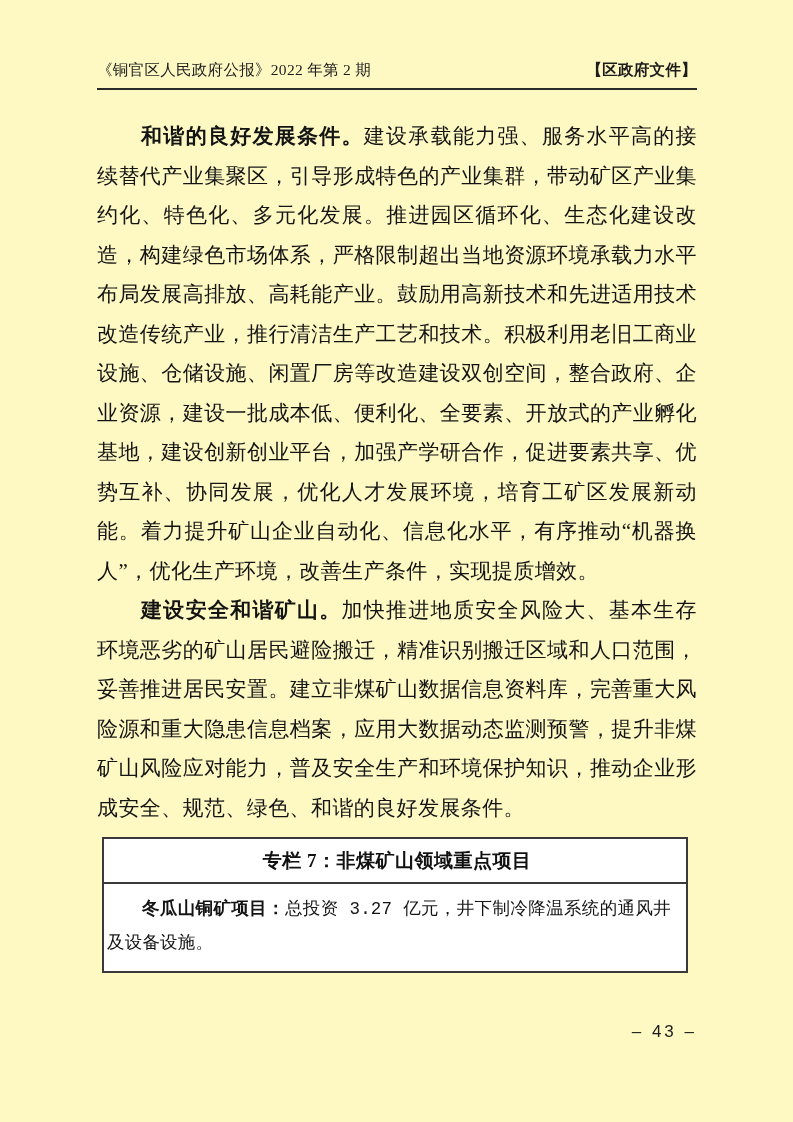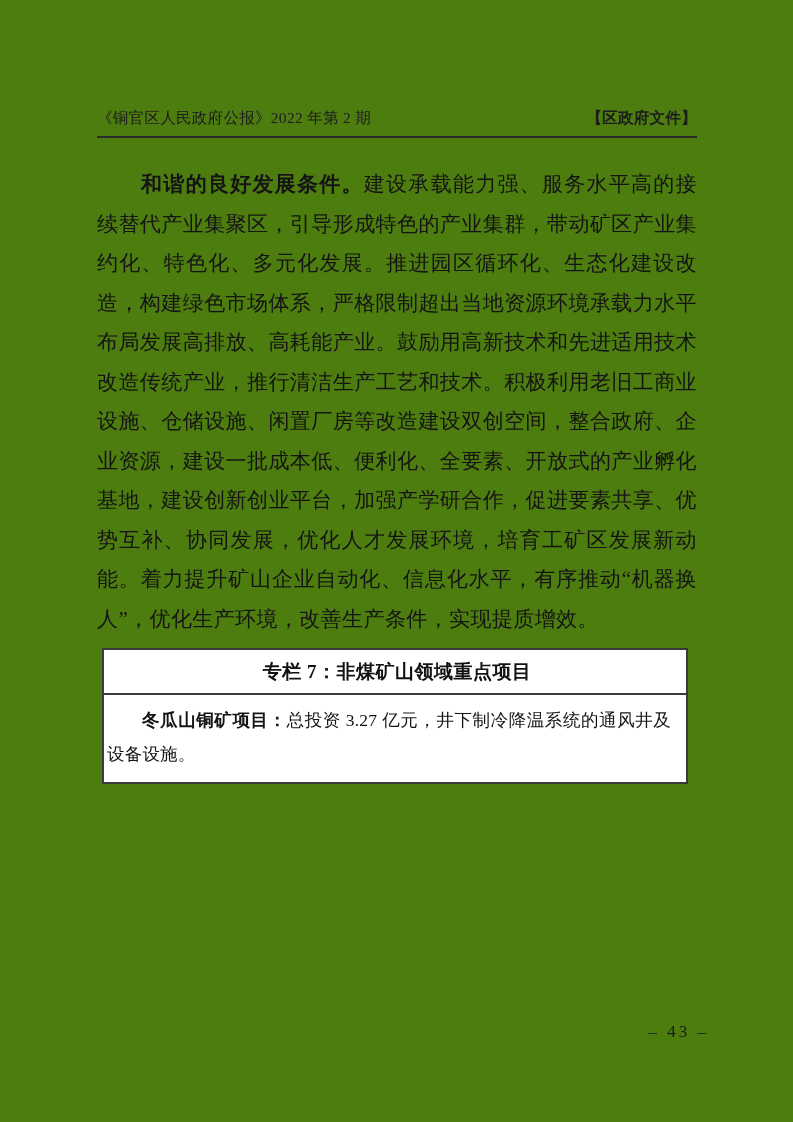--- a/index.html
+++ b/index.html
@@ -4,21 +4,21 @@
 <style>
   html, body {
     margin: 0;
     padding: 0;
     background: #ffffff;
   }
   .page {
     position: relative;
     width: 793px;
     height: 1122px;
-    background: #4d7c0f;
+    background: #fef9c3;
     color: #161616;
     font-family: "Liberation Serif", "DejaVu Serif", serif;
     overflow: hidden;
     box-sizing: border-box;
   }
   .content {
     position: absolute;
     left: 97px;
     top: 0;
     width: 600px;
@@ -29,21 +29,20 @@
     justify-content: space-between;
     align-items: flex-end;
     margin-top: 60px;
     font-size: 15.5px;
     letter-spacing: 0.3px;
     color: #1c1c1c;
     white-space: nowrap;
   }
   .header-right {
     font-weight: bold;
-    margin-top: 48px;
   }
   .header-rule {
     margin-top: 7px;
     border: none;
     border-top: 2px solid #2a2a2a;
     width: 100%;
     height: 0;
   }
   
   .body-text {
@@ -75,59 +74,61 @@
     font-weight: bold;
     font-size: 19px;
     line-height: 24px;
     padding: 10px 0 9px 4px;
     border-bottom: 2px solid #3a3a3a;
     letter-spacing: 0.5px;
     color: #111111;
   }
   .panel-body {
     padding: 9px 15px 11px 3px;
+    font-family: Liberation Mono, monospace;
   }
   .panel-item {
     margin: 0;
     font-size: 17.5px;
     line-height: 33.5px;
     text-align: justify;
     text-justify: inter-ideograph;
     text-indent: 2em;
     letter-spacing: 0.2px;
     color: #141414;
   }
   .panel-item .lead {
     font-weight: bold;
   }
   
   .page-number {
     position: absolute;
     top: 1022px;
-    right: 84px;
+    right: 96px;
     font-size: 17px;
     letter-spacing: 3px;
     color: #1c1c1c;
-    font-family: Liberation Serif, serif;
+    font-family: Liberation Sans, sans-serif;
   }
 </style>
 </head>
 <body>
 
 <div class="page">
   <div class="content">
 
     <div class="header-row">
       <span class="header-left">《铜官区人民政府公报》2022 年第 2 期</span>
       <span class="header-right">【区政府文件】</span>
     </div>
     <div class="header-rule"></div>
 
     <div class="body-text">
       <p class="para"><span class="lead">和谐的良好发展条件。</span><span>建设承载能力强、服务水平高的接续替代产业集聚区，引导形成特色的产业集群，带动矿区产业集约化、特色化、多元化发展。推进园区循环化、生态化建设改造，构建绿色市场体系，严格限制超出当地资源环境承载力水平布局发展高排放、高耗能产业。鼓励用高新技术和先进适用技术改造传统产业，推行清洁生产工艺和技术。积极利用老旧工商业设施、仓储设施、闲置厂房等改造建设双创空间，整合政府、企业资源，建设一批成本低、便利化、全要素、开放式的产业孵化基地，建设创新创业平台，加强产学研合作，促进要素共享、优势互补、协同发展，优化人才发展环境，培育工矿区发展新动能。着力提升矿山企业自动化、信息化水平，有序推动“机器换人”，优化生产环境，改善生产条件，实现提质增效。</span></p>
+      <p class="para"><span class="lead">建设安全和谐矿山。</span><span>加快推进地质安全风险大、基本生存环境恶劣的矿山居民避险搬迁，精准识别搬迁区域和人口范围，妥善推进居民安置。建立非煤矿山数据信息资料库，完善重大风险源和重大隐患信息档案，应用大数据动态监测预警，提升非煤矿山风险应对能力，普及安全生产和环境保护知识，推动企业形成安全、规范、绿色、和谐的良好发展条件。</span></p>
     </div>
 
     <div class="panel">
       <div class="panel-title">专栏 7：非煤矿山领域重点项目</div>
       <div class="panel-body">
         <p class="panel-item"><span class="lead">冬瓜山铜矿项目：</span><span>总投资 3.27 亿元，井下制冷降温系统的通风井及设备设施。</span></p>
       </div>
     </div>
 
   </div>

